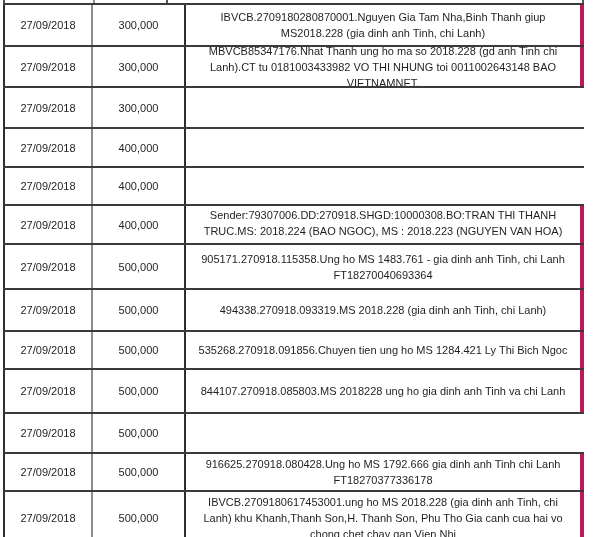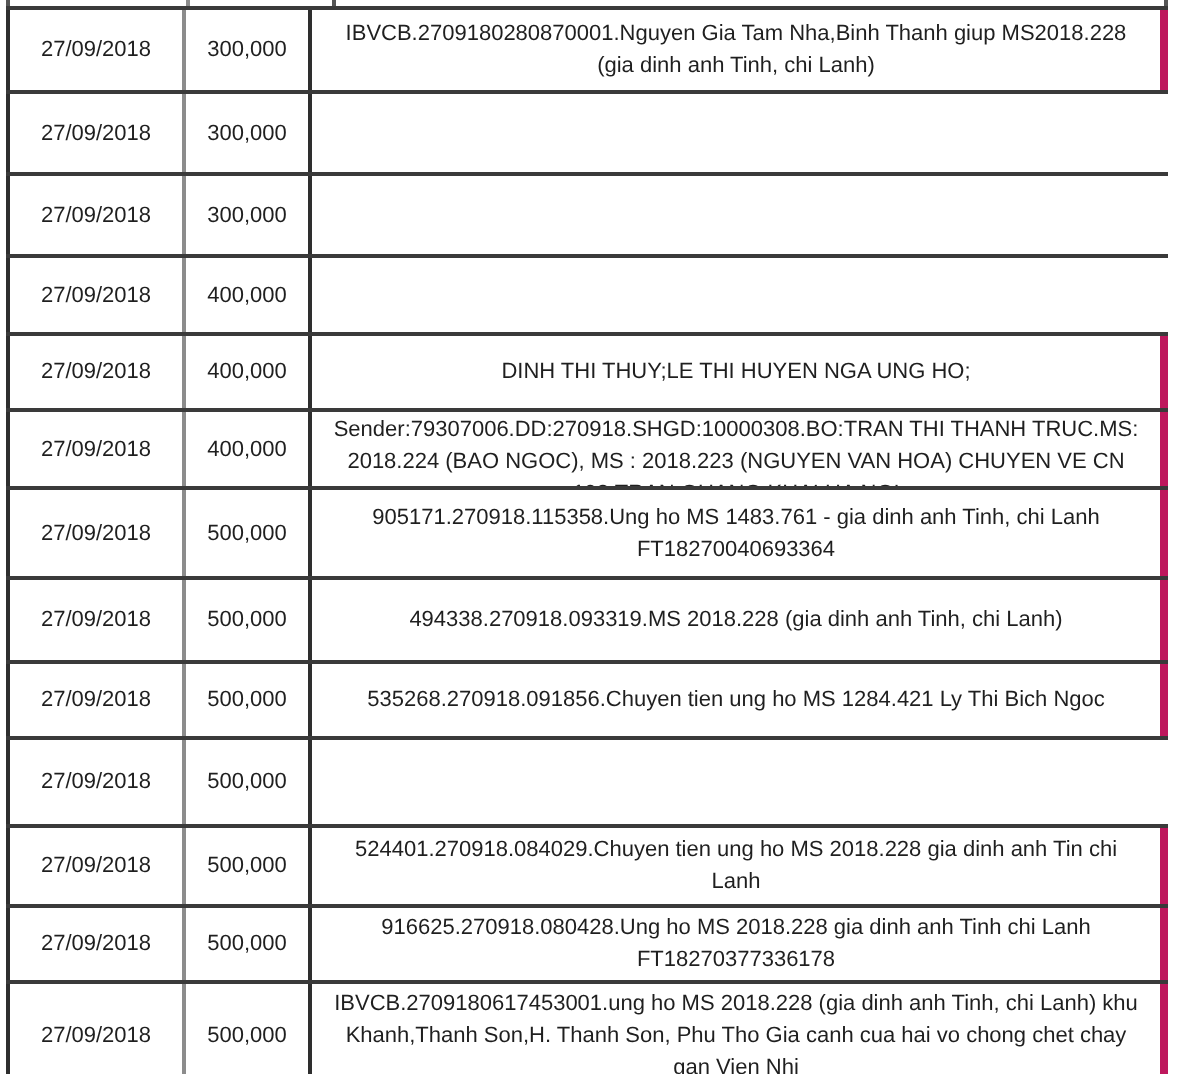--- a/index.html
+++ b/index.html
@@ -42,21 +42,21 @@
     font-size: 11px;
     line-height: 16px;
   }
   .cell.date {
     width: 90px;
     border-left: 2px solid #2e2e2e;
     border-right: 2px solid #8c8c8c;
     flex: none;
   }
   .cell.amount {
-    width: 63px;
+    width: 93px;
     border-right: 2px solid #2e2e2e;
     flex: none;
   }
   .cell.desc {
     flex: 1;
     border-right: 4px solid #be185d;
     padding: 0 8px;
   }
   .row.clip-bottom .cell.desc {
     align-items: flex-start;
@@ -76,36 +76,36 @@
 
     <div class="row" style="height:42px">
       <div class="cell date">27/09/2018</div>
       <div class="cell amount">300,000</div>
       <div class="cell desc">IBVCB.2709180280870001.Nguyen Gia Tam Nha,Binh Thanh giup MS2018.228 (gia dinh anh Tinh, chi Lanh)</div>
     </div>
 
     <div class="row" style="height:41px">
       <div class="cell date">27/09/2018</div>
       <div class="cell amount">300,000</div>
+      <div class="cell desc">MBVCB85347176.Nhat Thanh ung ho ma so 2018.228 (gd anh Tinh chi Lanh).CT tu 0181003433982 VO THI NHUNG toi 0011002643148 BAO VIETNAMNET.</div>
     </div>
 
     <div class="row" style="height:41px">
       <div class="cell date">27/09/2018</div>
       <div class="cell amount">300,000</div>
     </div>
 
     <div class="row" style="height:39px">
       <div class="cell date">27/09/2018</div>
       <div class="cell amount">400,000</div>
     </div>
 
     <div class="row" style="height:38px">
       <div class="cell date">27/09/2018</div>
       <div class="cell amount">400,000</div>
-      <div class="cell desc">DINH THI THUY;LE THI HUYEN NGA UNG HO;</div>
     </div>
 
     <div class="row clip-bottom" style="height:39px">
       <div class="cell date">27/09/2018</div>
       <div class="cell amount">400,000</div>
       <div class="cell desc">Sender:79307006.DD:270918.SHGD:10000308.BO:TRAN THI THANH TRUC.MS: 2018.224 (BAO NGOC), MS : 2018.223 (NGUYEN VAN HOA) CHUYEN VE CN 198 TRAN QUANG KHAI HA NOI</div>
     </div>
 
     <div class="row" style="height:45px">
       <div class="cell date">27/09/2018</div>
@@ -121,32 +121,32 @@
 
     <div class="row" style="height:38px">
       <div class="cell date">27/09/2018</div>
       <div class="cell amount">500,000</div>
       <div class="cell desc">535268.270918.091856.Chuyen tien ung ho MS 1284.421 Ly Thi Bich Ngoc</div>
     </div>
 
     <div class="row" style="height:44px">
       <div class="cell date">27/09/2018</div>
       <div class="cell amount">500,000</div>
+      <div class="cell desc">844107.270918.085803.MS 2018228 ung ho gia dinh anh Tinh va chi Lanh</div>
     </div>
 
     <div class="row" style="height:40px">
       <div class="cell date">27/09/2018</div>
       <div class="cell amount">500,000</div>
-      <div class="cell desc">524401.270918.084029.Chuyen tien ung ho MS 2018.228 gia dinh anh Tin chi Lanh</div>
     </div>
 
     <div class="row" style="height:38px">
       <div class="cell date">27/09/2018</div>
       <div class="cell amount">500,000</div>
-      <div class="cell desc">916625.270918.080428.Ung ho MS 2018.228 gia dinh anh Tinh chi Lanh FT18270377336178</div>
+      <div class="cell desc">916625.270918.080428.Ung ho MS 1792.666 gia dinh anh Tinh chi Lanh FT18270377336178</div>
     </div>
 
     <div class="row" style="height:54px">
       <div class="cell date">27/09/2018</div>
       <div class="cell amount">500,000</div>
       <div class="cell desc">IBVCB.2709180617453001.ung ho MS 2018.228 (gia dinh anh Tinh, chi Lanh) khu Khanh,Thanh Son,H. Thanh Son, Phu Tho Gia canh cua hai vo chong chet chay gan Vien Nhi</div>
     </div>
 
   </div>
 </div>

